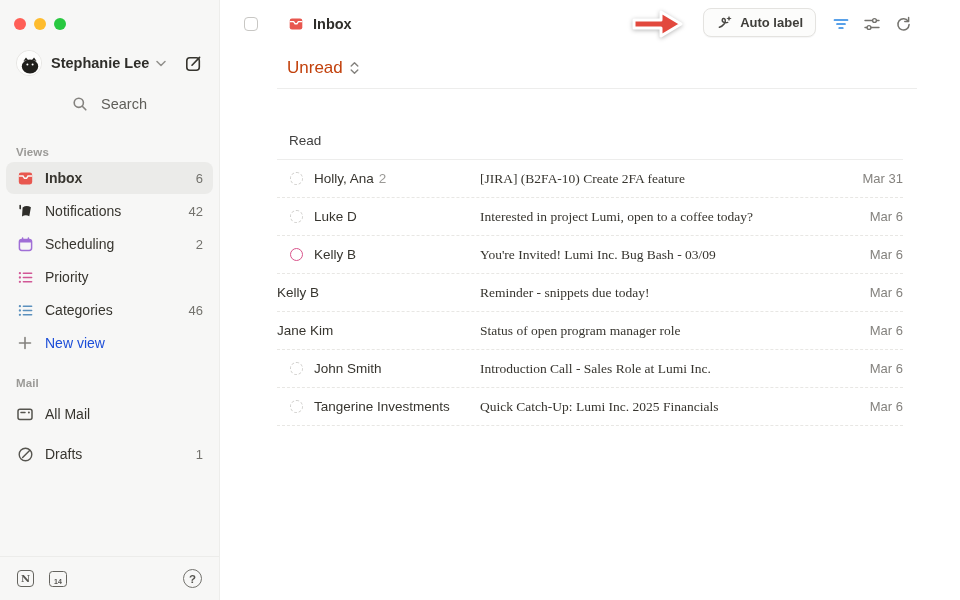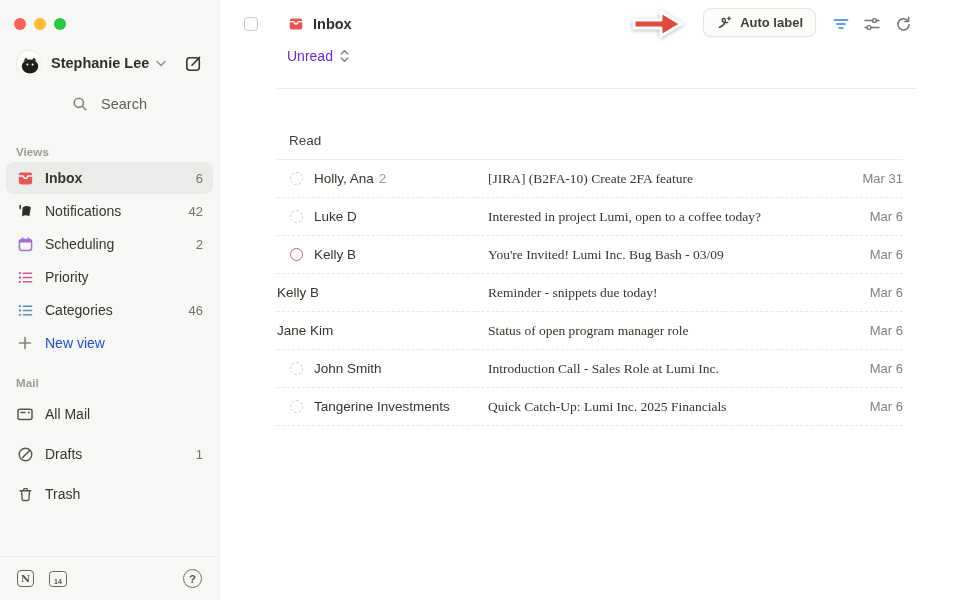--- a/index.html
+++ b/index.html
@@ -40,28 +40,28 @@
   .main { flex:1; display:flex; flex-direction:column; background:#fff; }
   .main-header { height:48px; flex:none; display:flex; align-items:center; padding:0 48px 0 24px; }
   .checkbox { width:14px; height:14px; border:1.5px solid #c8c7c4; border-radius:4px; background:#fff; flex:none; }
   .hdr-title-wrap { display:flex; align-items:center; gap:9px; margin-left:30px; }
   .hdr-title { font-size:14.5px; font-weight:700; color:#2f2e2a; }
   .hdr-right { margin-left:auto; display:flex; align-items:center; }
   .arrow-annot { display:flex; filter:drop-shadow(0 1px 2px rgba(0,0,0,.28)); }
   .auto-label { margin:0 16px 4px 17px; height:29px; display:flex; align-items:center; gap:7px; padding:0 12px; border:1px solid #e4e3e0; border-radius:8px; background:#fcfcfb; box-shadow:0 1px 1px rgba(0,0,0,.04); font-size:13px; font-weight:600; color:#3f3e3a; cursor:default; }
   .tool-ico { width:18px; height:18px; display:grid; place-items:center; margin-left:13px; }
 
-  .sort-row { height:40px; flex:none; display:flex; align-items:flex-start; gap:6px; padding-left:67px; font-size:14px; color:#6d28d9; }
+  .sort-row { height:40px; flex:none; display:flex; align-items:center; gap:6px; padding-left:67px; font-size:17px; color:#c2410c; }
   .divider { border-top:1px solid #ededec; }
   .div-top { margin:0 43px 0 57px; }
   .read-label { margin:44px 0 0 69px; font-size:13.5px; color:#404040; }
   .div-read { margin:11px 57px 0 57px; }
 
   .rows { margin:0 57px; }
-  .row { height:38px; display:flex; align-items:center; border-bottom:1px dashed #e8e7e4; font-size:13.5px; cursor:default;gap:8px; }
+  .row { height:38px; display:flex; align-items:center; border-bottom:1px dashed #e8e7e4; font-size:13.5px; cursor:default; }
   .sender-cell { width:203px; flex:none; display:flex; align-items:center; white-space:nowrap; }
   .av { width:13px; height:13px; border-radius:50%; flex:none; margin:0 11px 0 13px; }
   .av.dashed { border:1.5px dashed #cfcecb; }
   .av.ring { border:1.5px solid #d9538b; }
   .sender { color:#37352f; }
   .thread-count { color:#9b9a97; margin-left:5px; }
   .subject { flex:1; color:#37352f; white-space:nowrap; overflow:hidden;font-family:Liberation Serif, serif; }
   .rdate { flex:none; font-size:13px; color:#84827e; }
 
   svg { display:block; }
@@ -211,30 +211,20 @@
       <span class="ico">
         <svg width="17" height="17" viewBox="0 0 17 17">
           <circle cx="8.5" cy="8.5" r="6.3" fill="none" stroke="#56554f" stroke-width="1.4"></circle>
           <path d="M5.6 11.6 L12.6 4.4" stroke="#56554f" stroke-width="1.4" stroke-linecap="round"></path>
         </svg>
       </span>
       <span class="nav-label">Drafts</span>
       <span class="nav-count">1</span>
     </div>
 
-    <div class="nav-item">
-      <span class="ico">
-        <svg width="17" height="17" viewBox="0 0 17 17">
-          <path d="M3.2 4.8 H13.8" stroke="#56554f" stroke-width="1.4" stroke-linecap="round"></path>
-          <path d="M6.6 4.6 V3.6 C6.6 3 7 2.6 7.6 2.6 H9.4 C10 2.6 10.4 3 10.4 3.6 V4.6" fill="none" stroke="#56554f" stroke-width="1.4"></path>
-          <path d="M4.5 4.8 L5.1 13.3 C5.15 14 5.7 14.5 6.4 14.5 H10.6 C11.3 14.5 11.85 14 11.9 13.3 L12.5 4.8" fill="none" stroke="#56554f" stroke-width="1.4"></path>
-        </svg>
-      </span>
-      <span class="nav-label">Trash</span>
-    </div>
   </div>
 
   <div class="sidebar-footer">
     <span class="notion-n">N</span>
     <span class="mini-cal">14</span>
     <span class="help">?</span>
   </div>
 </div>
 
 <div class="main">

